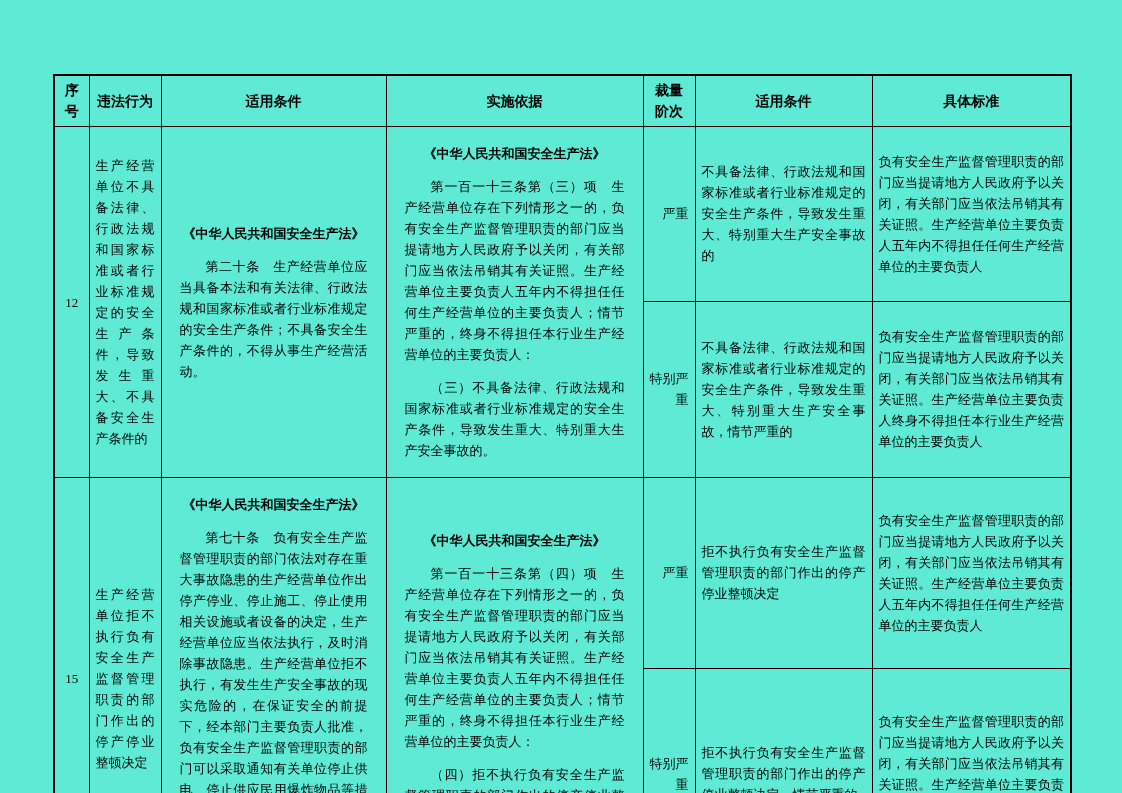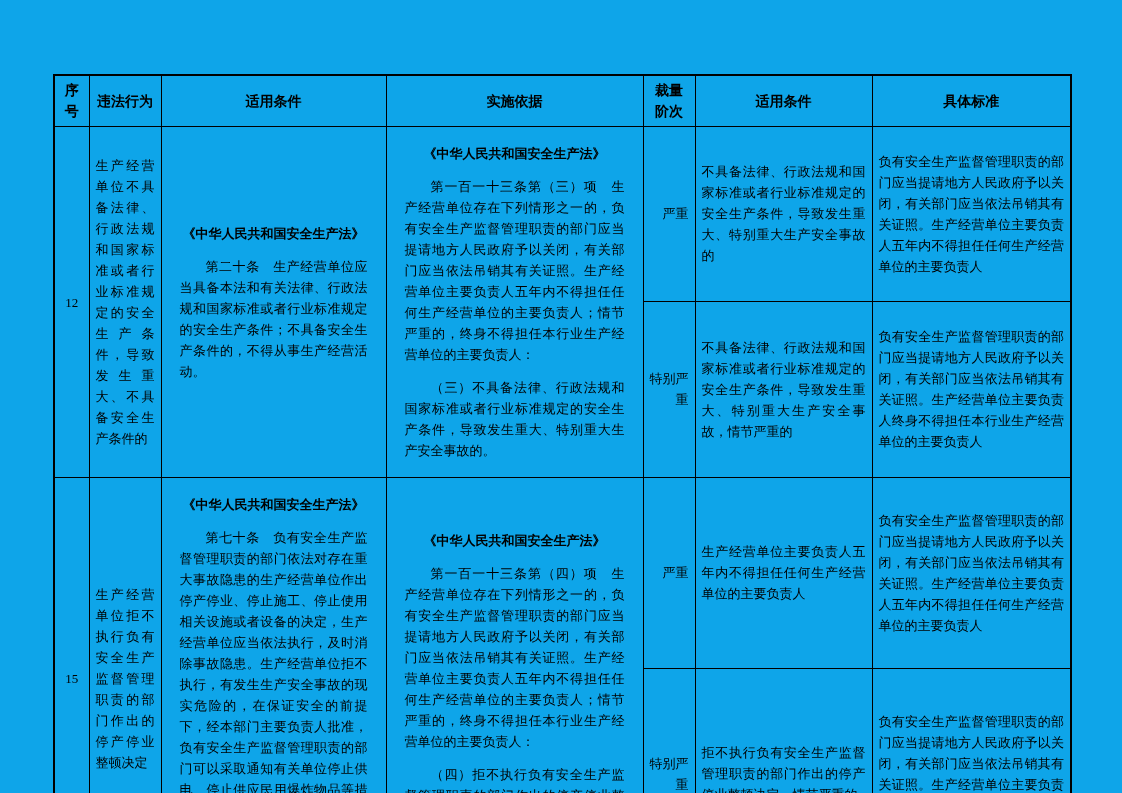--- a/index.html
+++ b/index.html
@@ -6,21 +6,21 @@
     margin: 0;
     padding: 0;
     background: #ffffff;
     font-family: "Liberation Serif", "DejaVu Serif", serif;
     color: #000000;
   }
   .page {
     position: relative;
     width: 1122px;
     height: 793px;
-    background: #0ea5e9;
+    background: #5eead4;
     overflow: hidden;
   }
   table.law-table {
     position: absolute;
     left: 53px;
     top: 74px;
     width: 1017px;
     border-collapse: collapse;
     table-layout: fixed;
     border: 2px solid #000000;
@@ -152,21 +152,21 @@
         </td>
         <td class="c-impl" rowspan="2">
           <div class="basis-block">
             <p class="law-title">《中华人民共和国安全生产法》</p>
             <p class="law-para">第一百一十三条第（四）项　生产经营单位存在下列情形之一的，负有安全生产监督管理职责的部门应当提请地方人民政府予以关闭，有关部门应当依法吊销其有关证照。生产经营单位主要负责人五年内不得担任任何生产经营单位的主要负责人；情节严重的，终身不得担任本行业生产经营单位的主要负责人：</p>
             <p class="law-para">（四）拒不执行负有安全生产监督管理职责的部门作出的停产停业整顿决定的。</p>
           </div>
         </td>
         <td class="c-level">严重</td>
         <td class="c-cond">
-          <div class="just">生产经营单位主要负责人五年内不得担任任何生产经营单位的主要负责人</div>
+          <div class="just">拒不执行负有安全生产监督管理职责的部门作出的停产停业整顿决定</div>
         </td>
         <td class="c-std">
           <div class="just">负有安全生产监督管理职责的部门应当提请地方人民政府予以关闭，有关部门应当依法吊销其有关证照。生产经营单位主要负责人五年内不得担任任何生产经营单位的主要负责人</div>
         </td>
       </tr>
 
       <tr class="h-r13b">
         <td class="c-level">特别严重</td>
         <td class="c-cond">
           <div class="just">拒不执行负有安全生产监督管理职责的部门作出的停产停业整顿决定，情节严重的</div>

